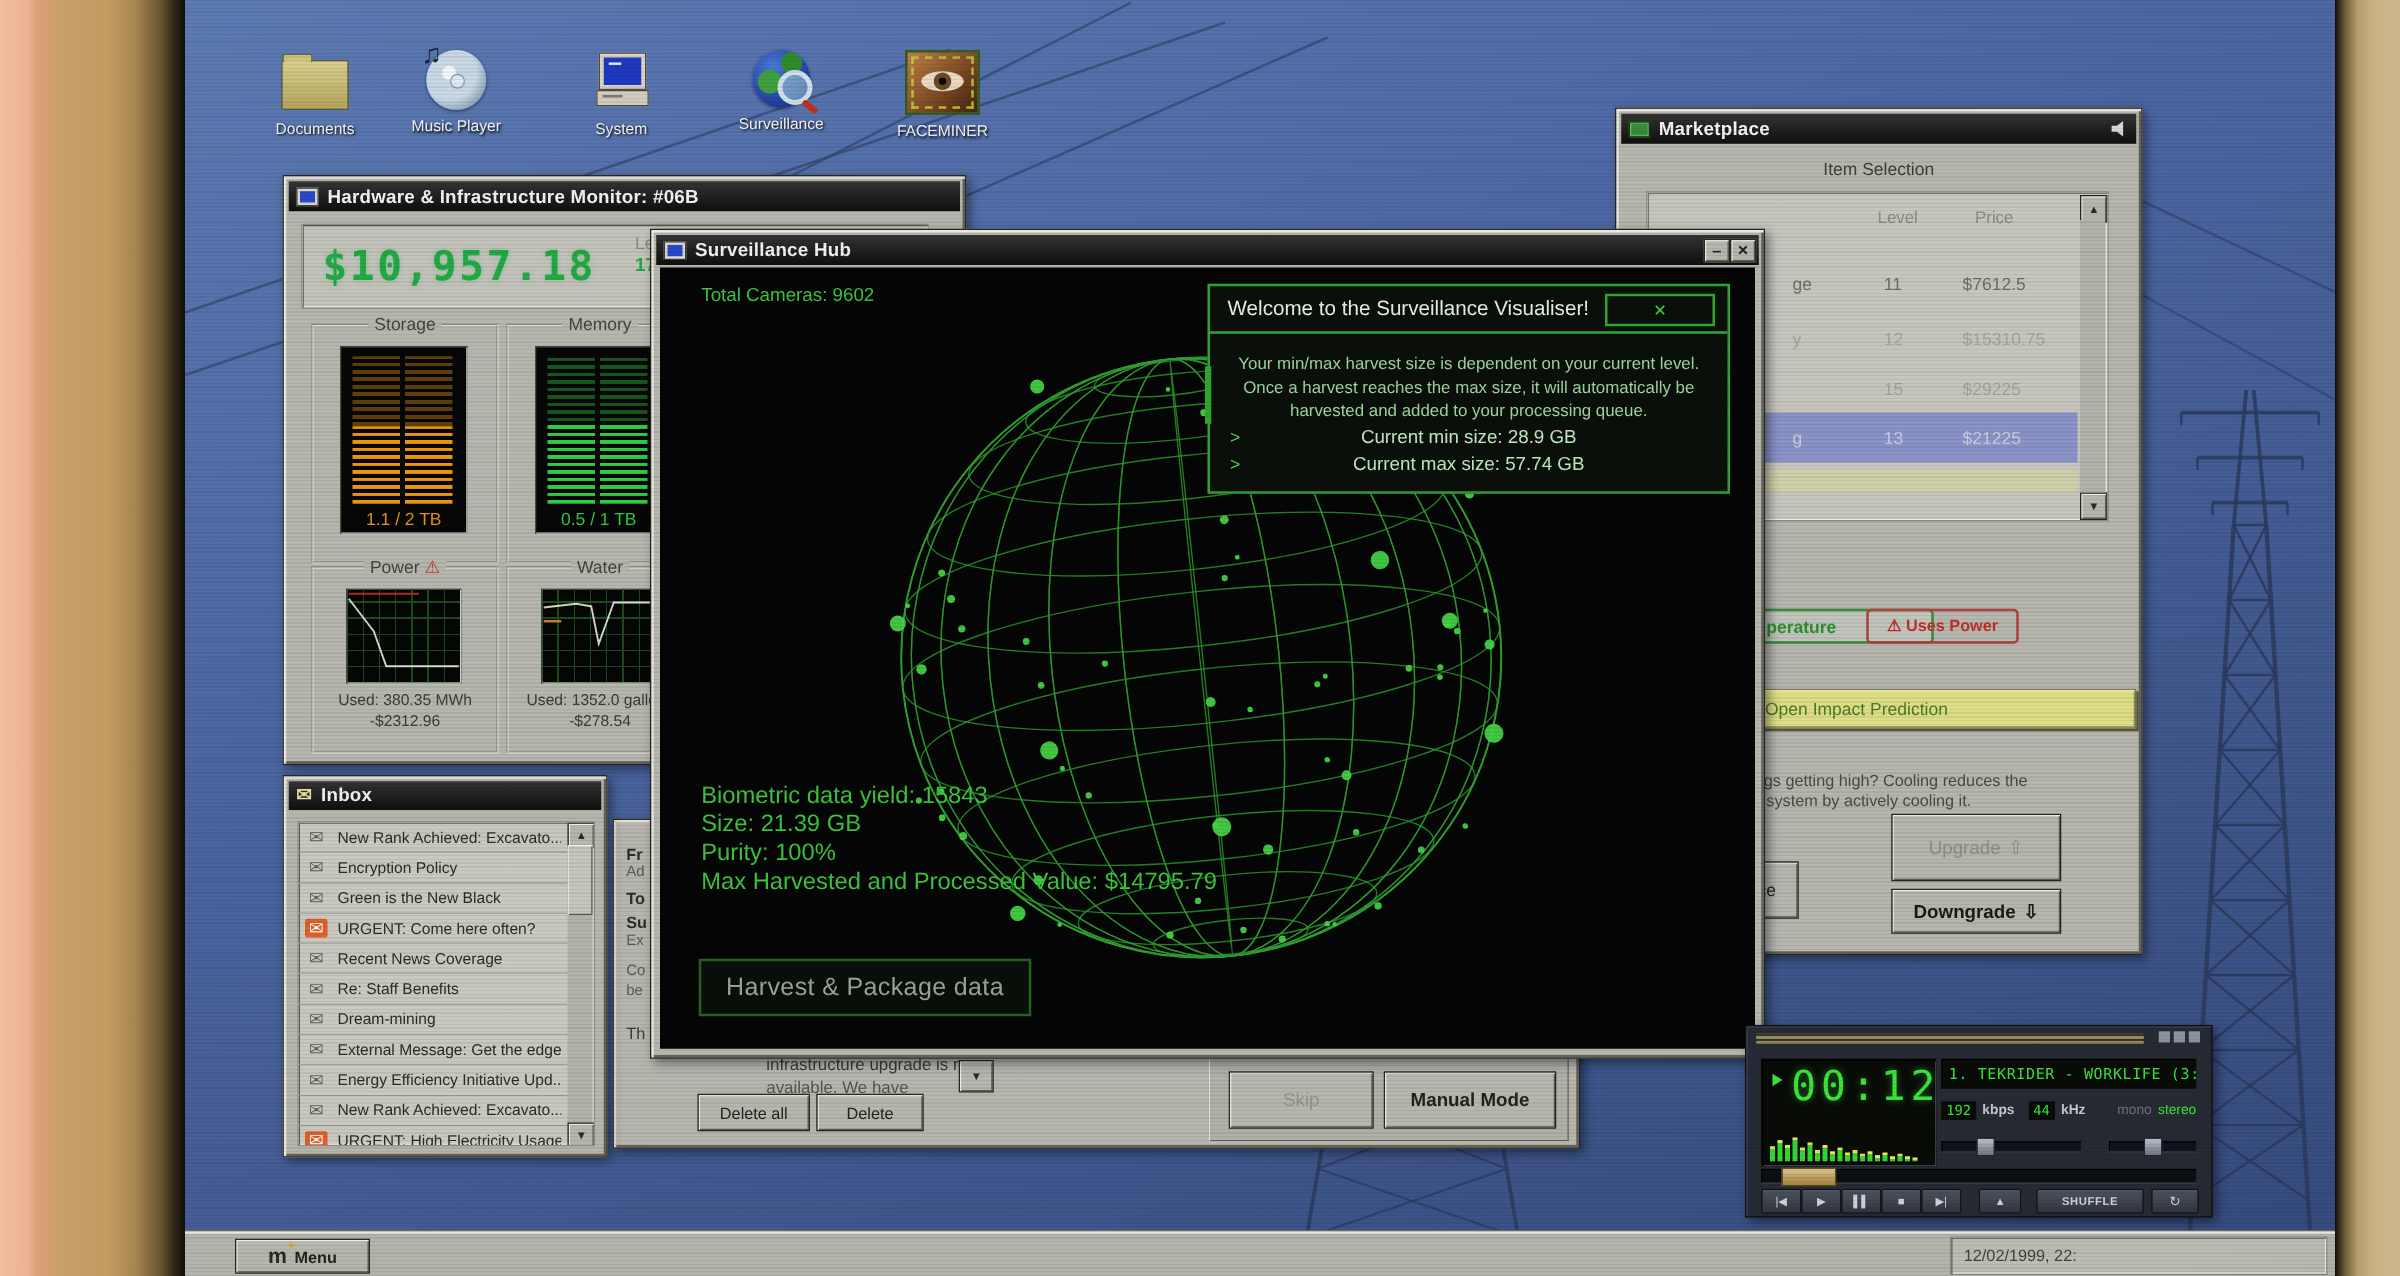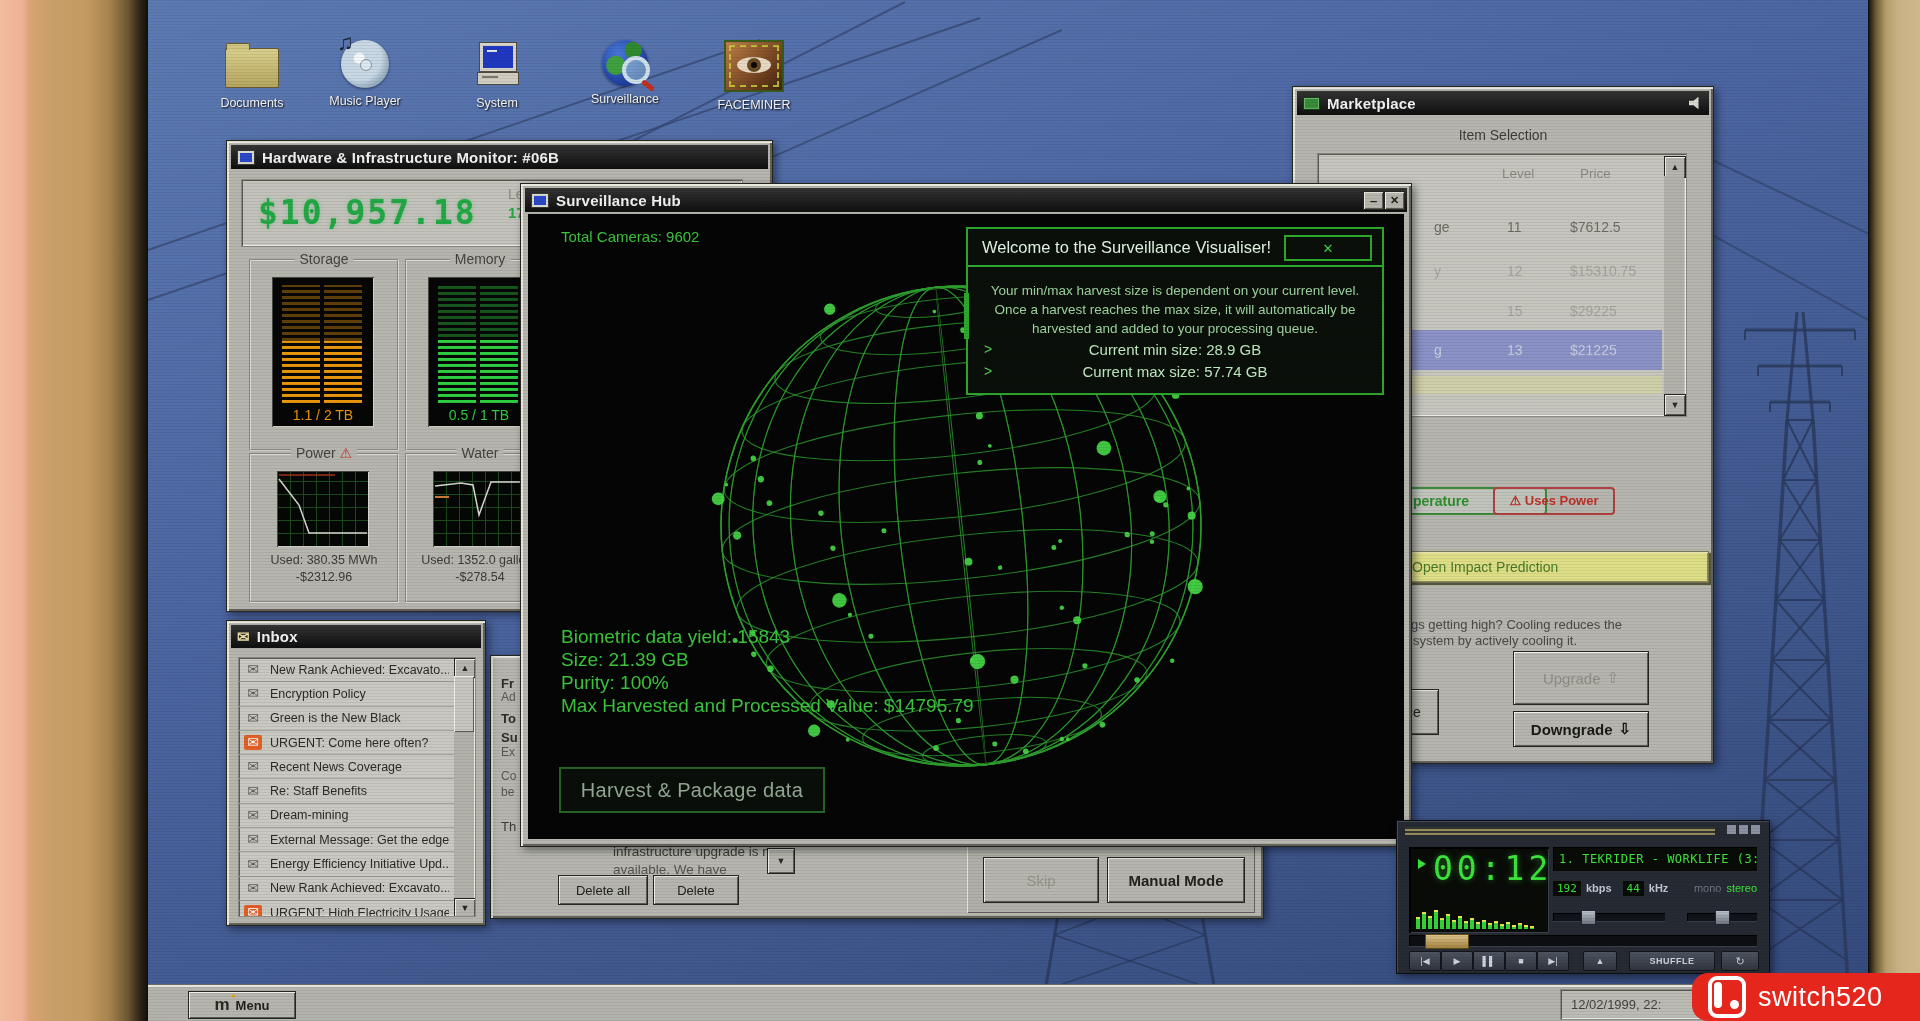--- a/index.html
+++ b/index.html
@@ -576,21 +576,14 @@
   </div>
 
   <div class="abs" style="inset:0;z-index:55;pointer-events:none;
        background:repeating-linear-gradient(0deg,rgba(6,8,18,.07) 0 1px,rgba(255,255,255,0) 1px 3px),radial-gradient(135% 115% at 50% 42%,rgba(0,0,0,0) 58%,rgba(8,10,22,.28) 100%);"></div>
 
   <div class="abs" style="left:0;top:0;width:148px;height:1021px;z-index:70;
        background:linear-gradient(90deg,#f2bc9e 0,#eeb296 22px,#d9a273 30px,#c89f68 52px,#c39a62 86px,#a8854f 108px,#6b5631 128px,#2e2517 140px,#120e08 148px);"></div>
   <div class="abs" style="left:1868px;top:0;width:52px;height:1021px;z-index:70;
        background:linear-gradient(90deg,#0f0c07 0,#6e5c36 8px,#b49c6c 18px,#c7b184 30px,#cdb88d 52px);"></div>
 
-  <div class="abs" style="left:1692px;top:973px;width:228px;height:48px;z-index:80;background:var(--badge-red,#e4261c);border-radius:16px 0 0 16px;display:flex;align-items:center;">
-    <div style="position:relative;width:30px;height:34px;border:4px solid #fff;border-radius:9px;margin-left:16px;">
-      <div style="position:absolute;left:2px;top:2px;width:8px;height:26px;background:#fff;border-radius:4px;"></div>
-      <div style="position:absolute;right:3px;bottom:5px;width:9px;height:9px;border-radius:50%;background:#fff;"></div>
-    </div>
-    <span style="color:#fff;font-size:27px;margin-left:12px;letter-spacing:.5px;">switch520</span>
-  </div>
 
 </div>
 
 </body></html>

